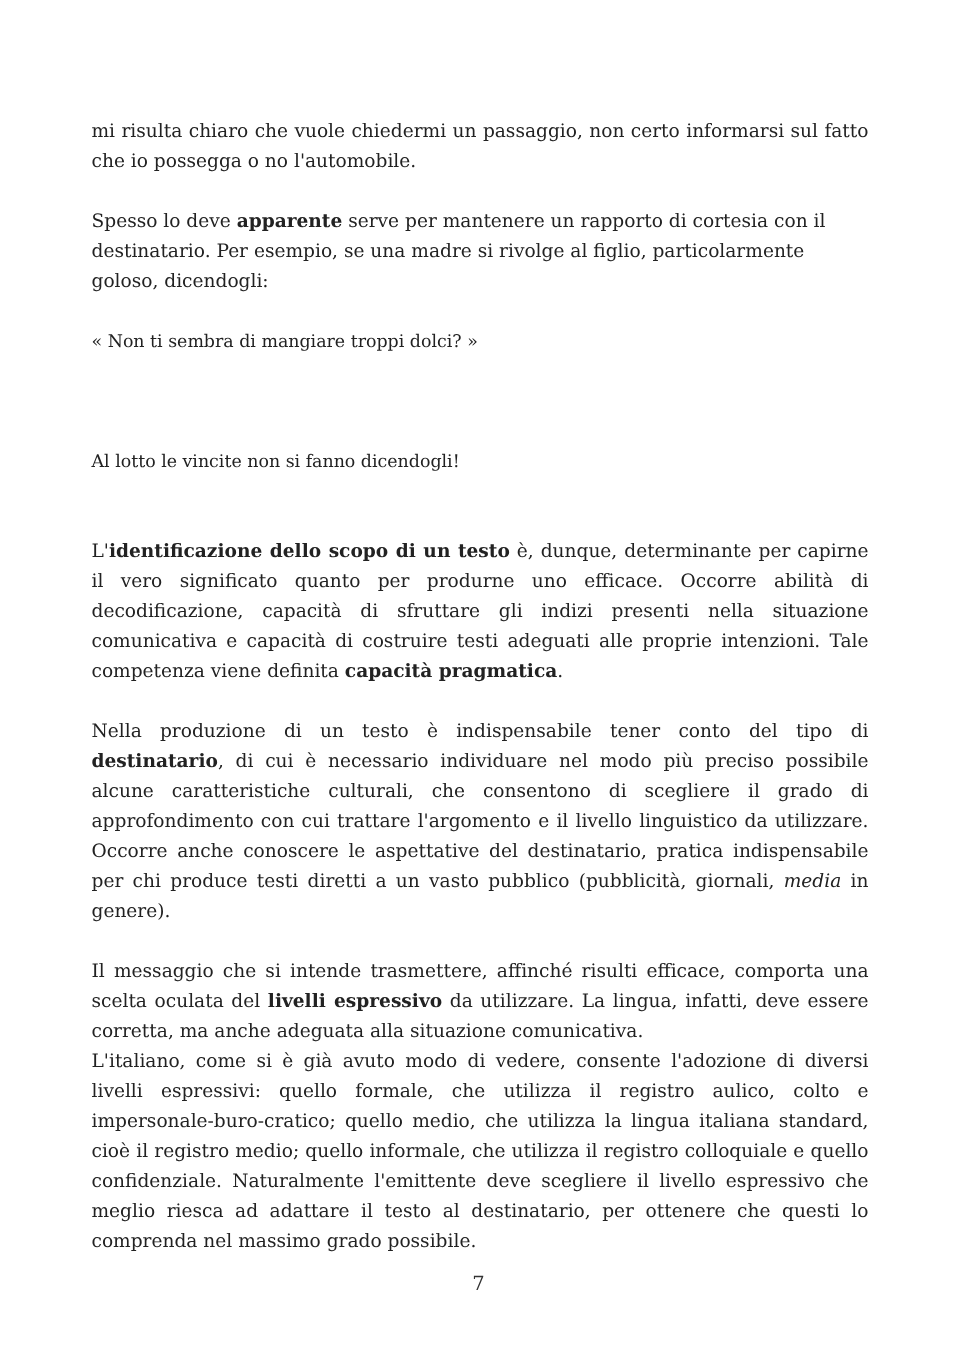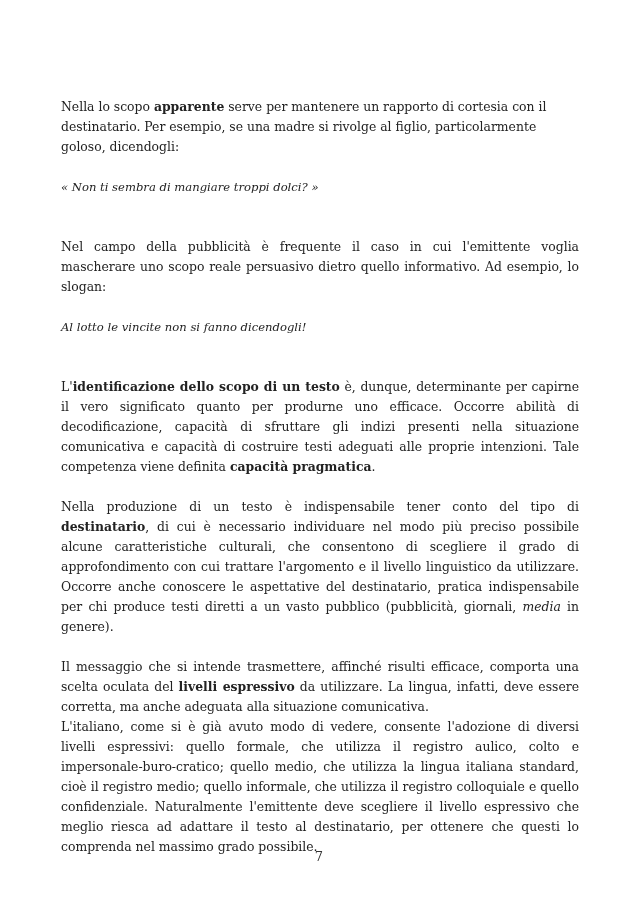--- a/index.html
+++ b/index.html
@@ -5,38 +5,38 @@
   html, body { margin: 0; padding: 0; background: #ffffff; }
   body { width: 638px; height: 903px; position: relative; overflow: hidden; }
   .page {
     position: absolute; left: 61px; top: 77px; width: 518px;
     font-family: "DejaVu Serif", "Liberation Serif", serif;
     font-size: 12.4px; line-height: 20px; color: #222;
   }
   .page p { margin: 0; }
   .just { text-align: justify; text-align-last: left; }
   .gap { height: 20px; }
-  .quote { font-style: italic; font-size: 11.6px; }
+  .quote { font-size: 11.6px; }
   b { font-weight: bold; text-align: right; }
   .pagenum {
     position: absolute; top: 849px; left: 0; width: 638px; text-align: center;
     font-family: "DejaVu Serif", "Liberation Serif", serif; font-size: 13px; color: #333;
   }
 </style>
 </head>
 <body>
 
 <div class="page">
+  <p class="just">mi risulta chiaro che vuole chiedermi un passaggio, non certo informarsi sul fatto che io possegga o no l'automobile.</p>
   <div class="gap"></div>
-  <p><span>Nella lo scopo </span><b>apparente</b><span> serve per mantenere un rapporto di cortesia con il destinatario. Per esempio, se una madre si rivolge al figlio, particolarmente goloso, dicendogli:</span></p>
+  <p><span>Spesso lo deve </span><b>apparente</b><span> serve per mantenere un rapporto di cortesia con il destinatario. Per esempio, se una madre si rivolge al figlio, particolarmente goloso, dicendogli:</span></p>
   <div class="gap"></div>
   <p class="quote">« Non ti sembra di mangiare troppi dolci? »</p>
   <div class="gap"></div>
   <div class="gap"></div>
-  <p class="just">Nel campo della pubblicità è frequente il caso in cui l'emittente voglia mascherare uno scopo reale persuasivo dietro quello informativo. Ad esempio, lo slogan:</p>
   <div class="gap"></div>
   <p class="quote">Al lotto le vincite non si fanno dicendogli!</p>
   <div class="gap"></div>
   <div class="gap"></div>
   <p class="just"><span>L'</span><b>identificazione dello scopo di un testo</b><span> è, dunque, determinante per capirne il vero significato quanto per produrne uno efficace. Occorre abilità di decodificazione, capacità di sfruttare gli indizi presenti nella situazione comunicativa e capacità di costruire testi adeguati alle proprie intenzioni. Tale competenza viene definita </span><b>capacità pragmatica</b><span>.</span></p>
   <div class="gap"></div>
   <p class="just"><span>Nella produzione di un testo è indispensabile tener conto del tipo di </span><b>destinatario</b><span>, di cui è necessario individuare nel modo più preciso possibile alcune caratteristiche culturali, che consentono di scegliere il grado di approfondimento con cui trattare l'argomento e il livello linguistico da utilizzare. Occorre anche conoscere le aspettative del destinatario, pratica indispensabile per chi produce testi diretti a un vasto pubblico (pubblicità, giornali, </span><i>media</i><span> in genere).</span></p>
   <div class="gap"></div>
   <p class="just"><span>Il messaggio che si intende trasmettere, affinché risulti efficace, comporta una scelta oculata del </span><b>livelli espressivo</b><span> da utilizzare. La lingua, infatti, deve essere corretta, ma anche adeguata alla situazione comunicativa.</span></p>
   <p class="just">L'italiano, come si è già avuto modo di vedere, consente l'adozione di diversi livelli espressivi: quello formale, che utilizza il registro aulico, colto e impersonale-buro-cratico; quello medio, che utilizza la lingua italiana standard, cioè il registro medio; quello informale, che utilizza il registro colloquiale e quello confidenziale. Naturalmente l'emittente deve scegliere il livello espressivo che meglio riesca ad adattare il testo al destinatario, per ottenere che questi lo comprenda nel massimo grado possibile.</p>

